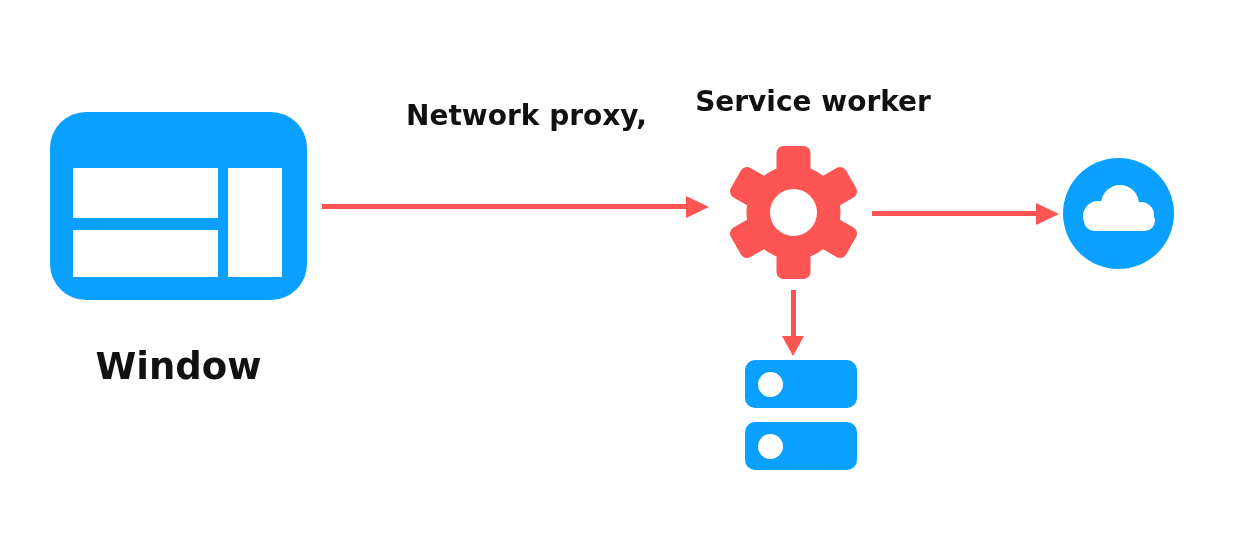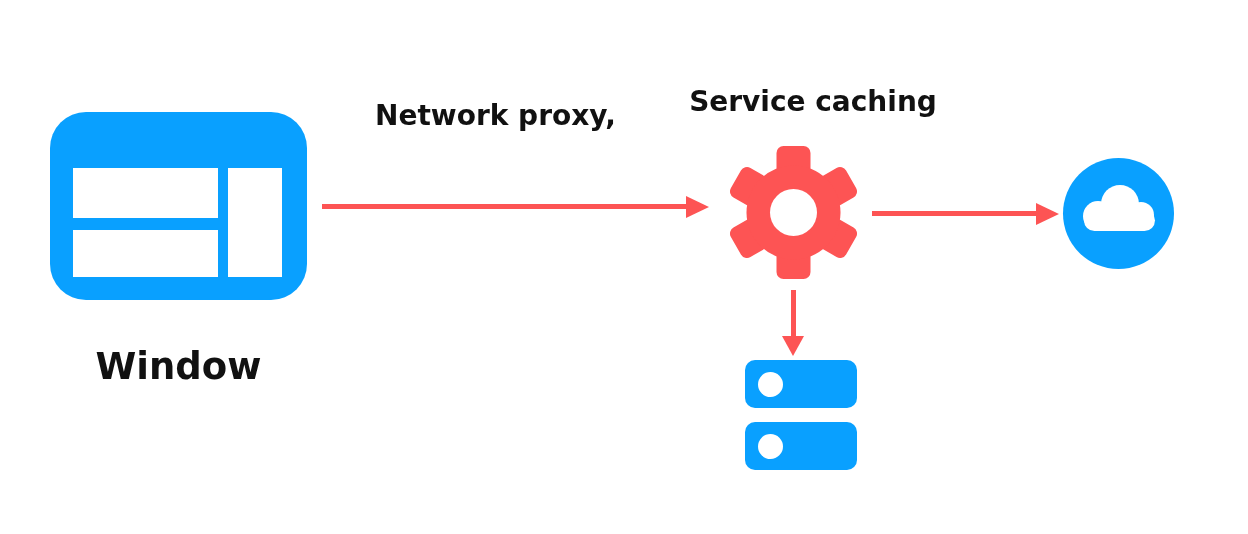--- a/index.html
+++ b/index.html
@@ -83,21 +83,21 @@
     top: 12px;
     width: 25px;
     height: 25px;
     background: #ffffff;
     border-radius: 50%;
   }
 
   .annotation {
     font-weight: bold;
     color: var(--text, #111111);
-    text-align: left;
+    text-align: right;
     font-size: 28px;
     line-height: 36px;
   }
 </style>
 </head>
 <body>
 
 <div class="stage">
 
   <div class="abs win-icon" style="left:50px; top:112px; width:257px; height:188px;">
@@ -109,21 +109,21 @@
 
   <div class="abs annotation" style="left:375px; top:98px; width:272px;">
     <div>Network proxy,</div>
   </div>
 
   <div class="abs">
     <div class="shaft-h" style="left:322px; top:204px; width:368px;"></div>
     <div class="head-right" style="left:686px; top:196px;"></div>
   </div>
 
-  <div class="abs label" style="left:688px; top:85px; width:250px; font-size:28px;">Service caching</div>
+  <div class="abs label" style="left:688px; top:85px; width:250px; font-size:28px;">Service worker</div>
   <svg class="abs" style="left:727px; top:146px;" width="133" height="133" viewBox="0 0 133 133">
     <g class="gear-fill">
       <rect x="49.5" y="0" width="34" height="133" rx="7"></rect>
       <rect x="49.5" y="0" width="34" height="133" rx="7" transform="rotate(60 66.5 66.5)"></rect>
       <rect x="49.5" y="0" width="34" height="133" rx="7" transform="rotate(120 66.5 66.5)"></rect>
       <circle cx="66.5" cy="66.5" r="47"></circle>
     </g>
     <circle class="white-fill" cx="66.5" cy="66.5" r="23.5"></circle>
   </svg>
 

